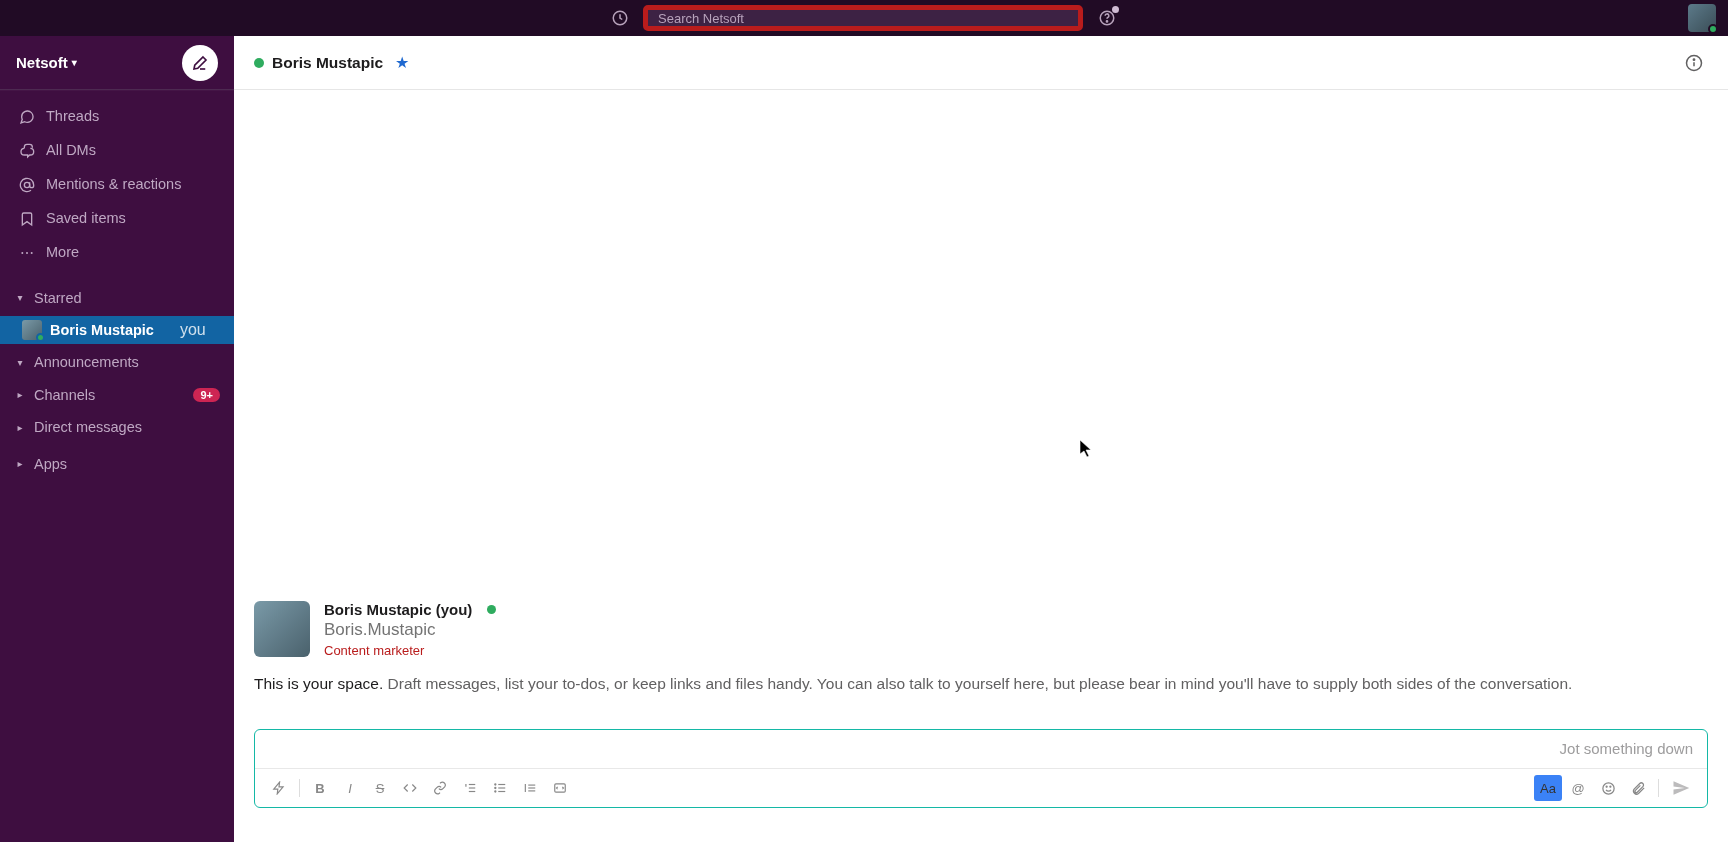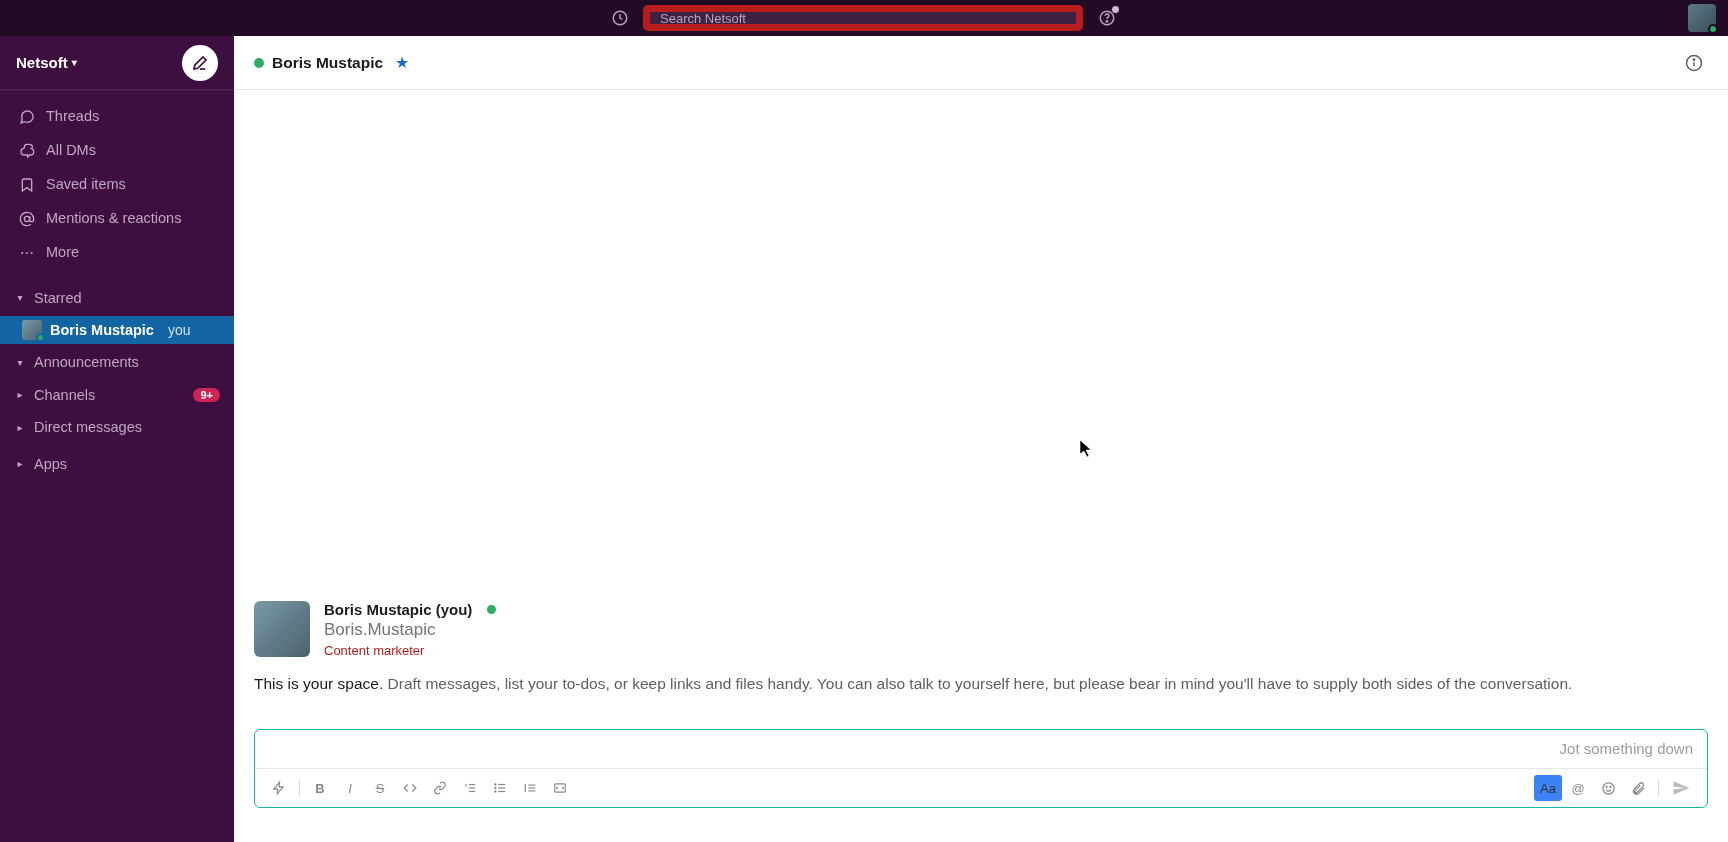--- a/index.html
+++ b/index.html
@@ -3,21 +3,21 @@
   <meta charset="utf-8">
   <style>
     * { margin: 0; padding: 0; box-sizing: border-box; font-family: -apple-system, BlinkMacSystemFont, "Segoe UI", Helvetica, Arial, sans-serif; }
     body { width: 1728px; height: 842px; overflow: hidden; background: #fff; }
 
     
     .topbar { height: 36px; background: #210b25; display: flex; align-items: center; padding: 0 12px; gap: 12px; }
     .topbar-spacer { flex: 1; }
     .topbar-center { display: flex; align-items: center; gap: 14px; position: absolute; left: 50%; transform: translateX(-50%); }
     .history-icon { width: 18px; height: 18px; color: #b7a2bb; display: flex; align-items: center; justify-content: center; cursor: pointer; }
-    .search-box { width: 440px; height: 26px; background: #3d2244; border: 7px solid #b91c1c; border-radius: 5px; display: flex; align-items: center; padding: 0 10px; color: #b7a2bb; font-size: 13px; cursor: text; }
+    .search-box { width: 440px; height: 26px; background: #3d2244; border: 5px solid #b91c1c; border-radius: 5px; display: flex; align-items: center; padding: 0 10px; color: #b7a2bb; font-size: 13px; cursor: text; }
     .help-icon { width: 20px; height: 20px; color: #b7a2bb; position: relative; cursor: pointer; display:flex; align-items:center; justify-content:center;}
     .help-dot { position: absolute; top: -2px; right: -2px; width: 7px; height: 7px; background: #cfbbd3; border-radius: 50%; }
     .user-avatar { width: 28px; height: 28px; border-radius: 4px; background: linear-gradient(135deg,#5c7a8a,#3a4d56); margin-left: auto; cursor: pointer; position: relative; }
     .user-avatar .presence { position:absolute; bottom:-2px; right:-2px; width:10px; height:10px; border-radius:50%; background:#2fac5f; border:2px solid #210b25; }
 
     
     .layout { display: flex; height: calc(842px - 36px); }
 
     
     .sidebar { width: 234px; background: #3e0e40; color: #bfa8c3; display: flex; flex-direction: column; }
@@ -30,21 +30,21 @@
     .nav-item { display: flex; align-items: center; gap: 10px; padding: 5px 18px; font-size: 14.5px; color: #bfa8c3; cursor: pointer; line-height: 1.65; }
     .nav-item .icon { width: 18px; display: flex; justify-content: center; }
 
     .section-header { display: flex; align-items: center; gap: 8px; padding: 6px 14px; font-size: 14.5px; color: #bfa8c3; cursor: pointer; line-height: 1.7; }
     .caret { width: 12px; font-size: 10px; display:flex; justify-content:center; }
 
     .sidebar-item-active { background: #1264a3; color: #fff; }
     .sidebar-dm { display: flex; align-items: center; gap: 8px; padding: 4px 18px 4px 22px; font-size: 14.5px; cursor: pointer; }
     .dm-avatar { width: 20px; height: 20px; border-radius: 3px; background: linear-gradient(135deg,#7a9aa8,#4a616c); position: relative; flex-shrink:0; }
     .dm-avatar .presence { position:absolute; bottom:-2px; right:-3px; width:9px; height:9px; border-radius:50%; background:#2fac5f; border:2px solid #1264a3; }
-    .you-tag { font-size: 14px; opacity: 0.8; margin-left: 6px; }
+    .you-tag { font-size: 16px; opacity: 0.8; margin-left: 18px; }
 
     .channels-row { display: flex; align-items: center; justify-content: space-between; padding: 6px 14px; font-size: 14.5px; color: #bfa8c3; cursor: pointer; }
     .channels-left { display:flex; align-items:center; gap:8px; }
     .badge { background: #cd2553; color: #fff; font-size: 11px; font-weight: 700; padding: 1px 7px; border-radius: 9px; }
 
     
     .main { flex: 1; display: flex; flex-direction: column; background: #fff; }
     .chat-header { height: 54px; border-bottom: 1px solid #e6e6e6; display: flex; align-items: center; padding: 0 20px; gap: 8px; }
     .presence-dot { width: 10px; height: 10px; border-radius: 50%; background: #2fac5f; }
     .chat-title { font-weight: 800; color: #1d1c1d; font-size: 15.5px; }
@@ -137,33 +137,33 @@
             <svg width="16" height="16" viewBox="0 0 24 24" fill="none" stroke="currentColor" stroke-width="2">
               <path d="M17 8a5 5 0 0 1 0 10h-1l-3 3v-3H8A5 5 0 0 1 8 8"></path>
               <path d="M8 8V6a4 4 0 0 1 4-4h4a4 4 0 0 1 4 4v1"></path>
             </svg>
           </span>
         <span>All DMs</span>
       </div>
       <div class="nav-item">
         <span class="icon">
             <svg width="16" height="16" viewBox="0 0 24 24" fill="none" stroke="currentColor" stroke-width="2">
-              <path d="M19 21l-7-5-7 5V5a2 2 0 0 1 2-2h10a2 2 0 0 1 2 2z"></path>
-            </svg>
-          </span>
-        <span>Saved items</span>
-      </div>
-      <div class="nav-item">
-        <span class="icon">
-            <svg width="16" height="16" viewBox="0 0 24 24" fill="none" stroke="currentColor" stroke-width="2">
               <circle cx="12" cy="12" r="4"></circle>
               <path d="M16 8v5a3 3 0 0 0 6 0v-1a10 10 0 1 0-4 8"></path>
             </svg>
           </span>
         <span>Mentions &amp; reactions</span>
+      </div>
+      <div class="nav-item">
+        <span class="icon">
+            <svg width="16" height="16" viewBox="0 0 24 24" fill="none" stroke="currentColor" stroke-width="2">
+              <path d="M19 21l-7-5-7 5V5a2 2 0 0 1 2-2h10a2 2 0 0 1 2 2z"></path>
+            </svg>
+          </span>
+        <span>Saved items</span>
       </div>
       <div class="nav-item">
         <span class="icon">
             <svg width="16" height="16" viewBox="0 0 24 24" fill="currentColor">
               <circle cx="5" cy="12" r="1.5"></circle>
               <circle cx="12" cy="12" r="1.5"></circle>
               <circle cx="19" cy="12" r="1.5"></circle>
             </svg>
           </span>
         <span>More</span>

